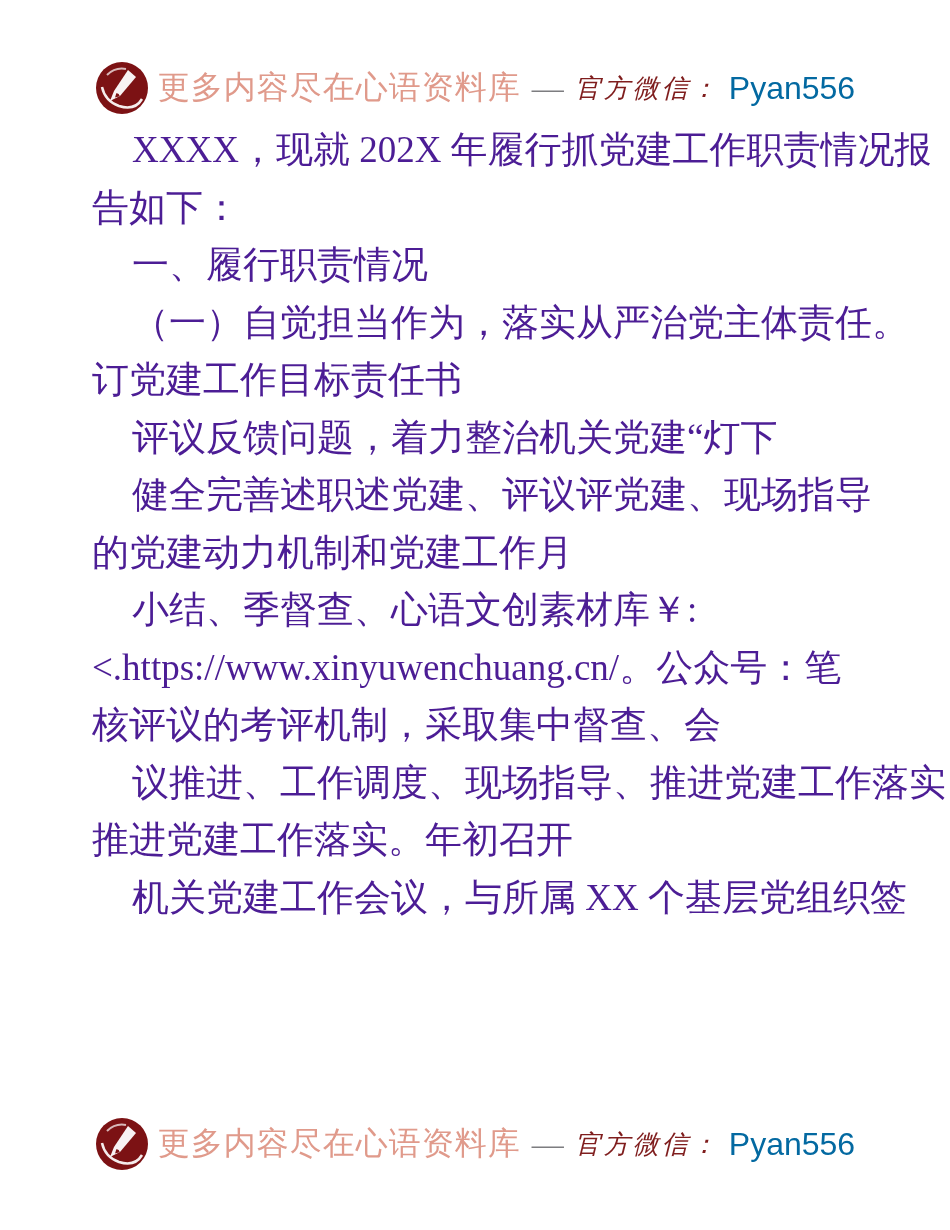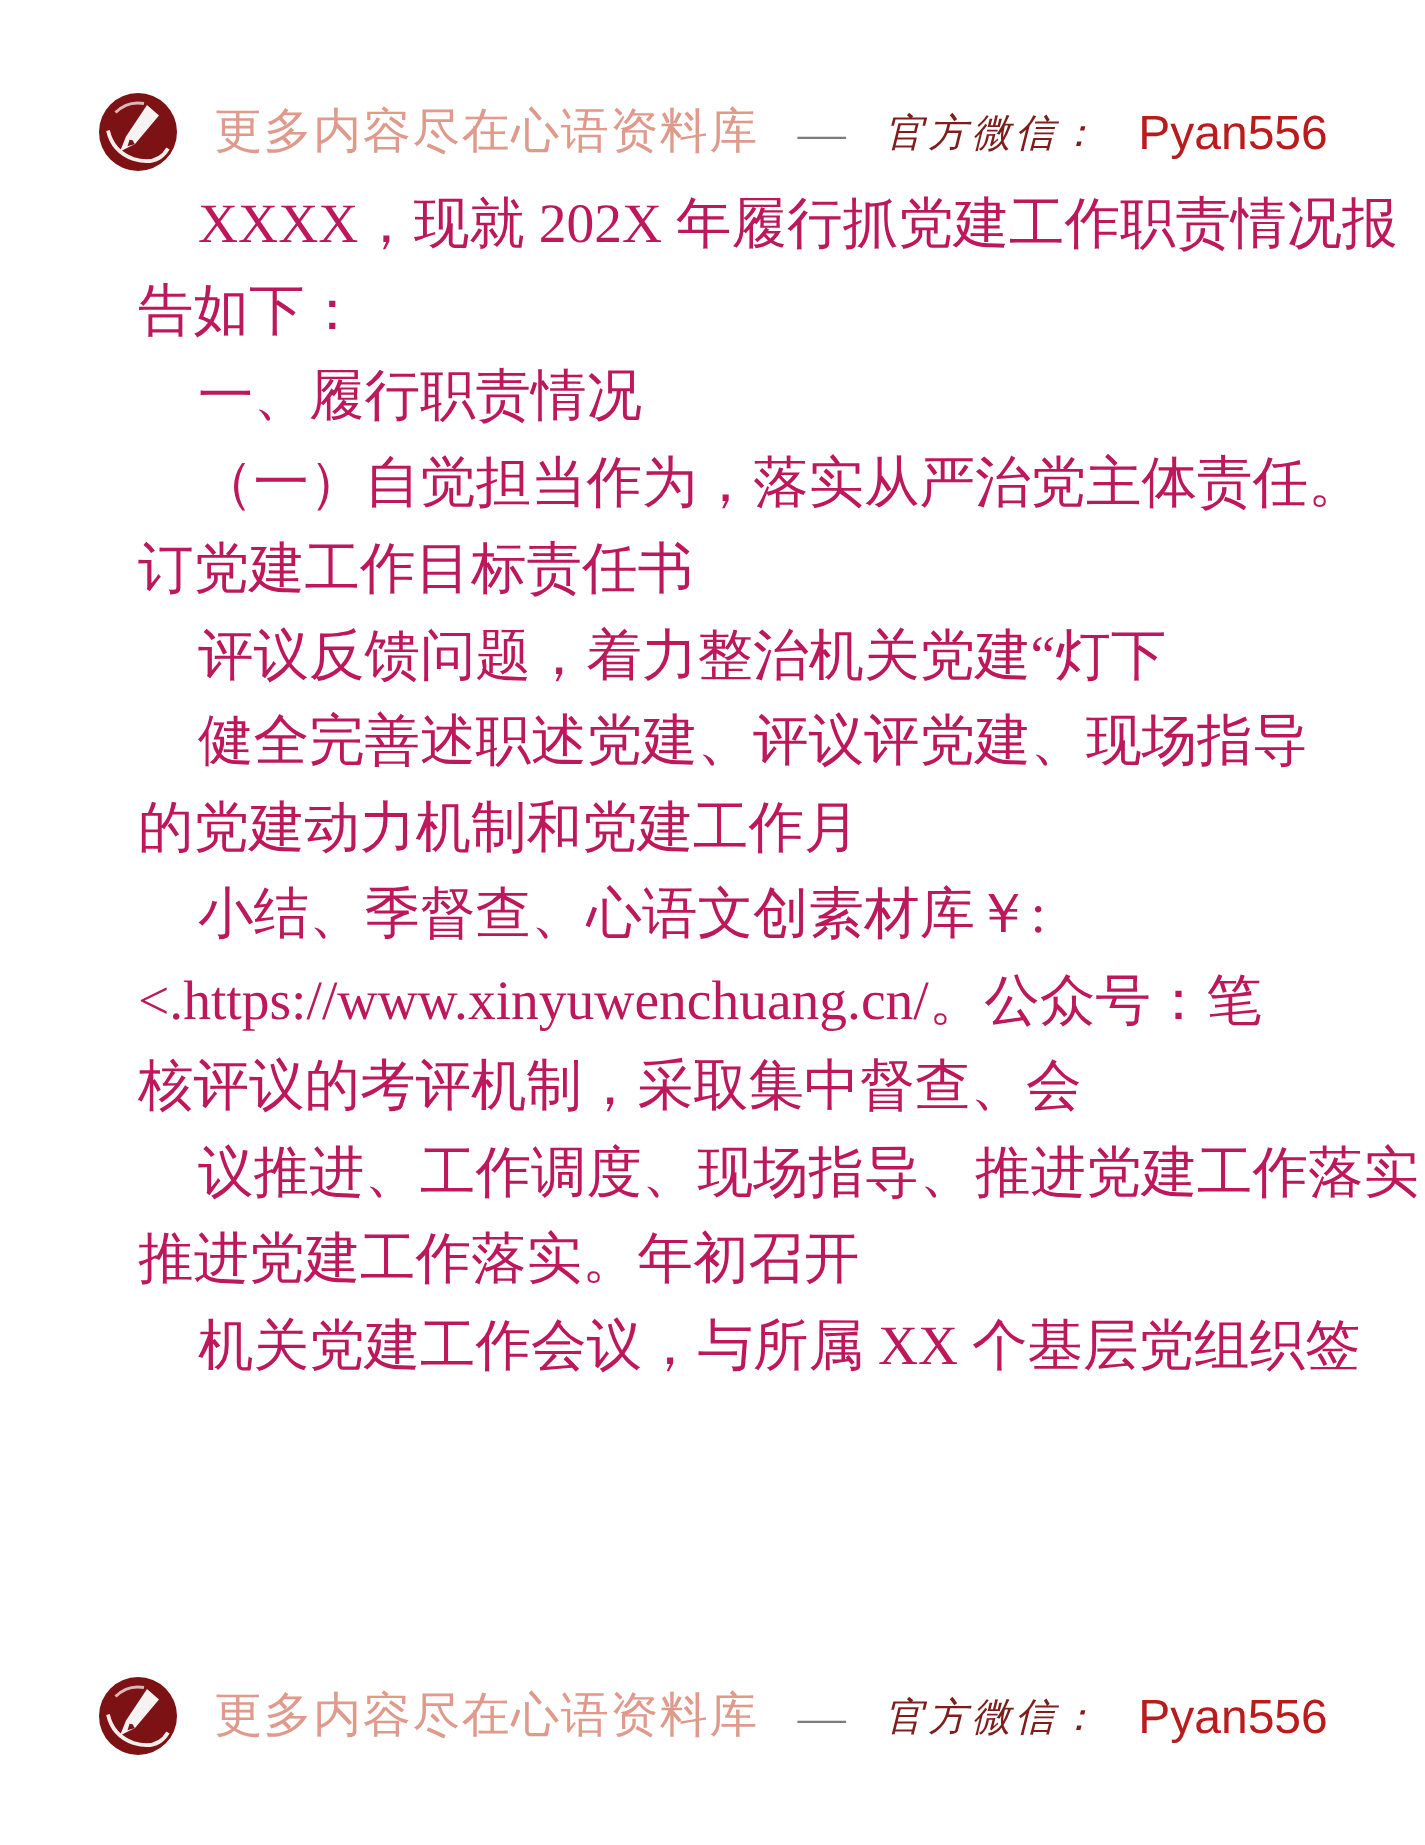--- a/index.html
+++ b/index.html
@@ -7,42 +7,42 @@
     position:relative;
     width:950px;height:1230px;
     background:#ffffff;
     overflow:hidden;
     font-family:"Liberation Serif","DejaVu Serif",serif;
   }
   
   .promo{
     position:absolute;left:0;width:100%;
     display:flex;justify-content:center;align-items:center;
-    gap:24px;white-space:nowrap;
+    gap:9px;white-space:nowrap;
   }
   .promo.header{top:60px;height:56px;}
   .promo.footer{top:1116px;height:56px;}
   .promo .logo{display:block;width:54px;height:54px;flex:0 0 auto;}
   .promo .brand{
     color:#e09a8b;font-size:32px;letter-spacing:1px;
     font-family:"Liberation Serif","DejaVu Serif",serif;
   }
   .promo .sep{color:#7d7d80;font-size:32px;margin:0 2px;}
   .promo .wlabel{
     color:#7f1d1d;font-size:26px;font-style:italic;letter-spacing:3px;
     font-family:"Liberation Serif","DejaVu Serif",serif;
   }
   .promo .wid{
-    color:#b91c1c;font-size:32px;
+    color:#0369a1;font-size:32px;
     font-family:"Liberation Sans","DejaVu Sans",sans-serif;
   }
   
   .doc-body{
     position:absolute;left:92px;top:121px;width:780px;
-    font-size:37px;color:#be185d;
+    font-size:37px;color:#4c1d95;
   }
   .doc-line{
     height:57.5px;line-height:57.5px;white-space:nowrap;
   }
   .doc-line.indent{padding-left:40px;}
 </style>
 </head>
 <body>
 
 <div class="page">

